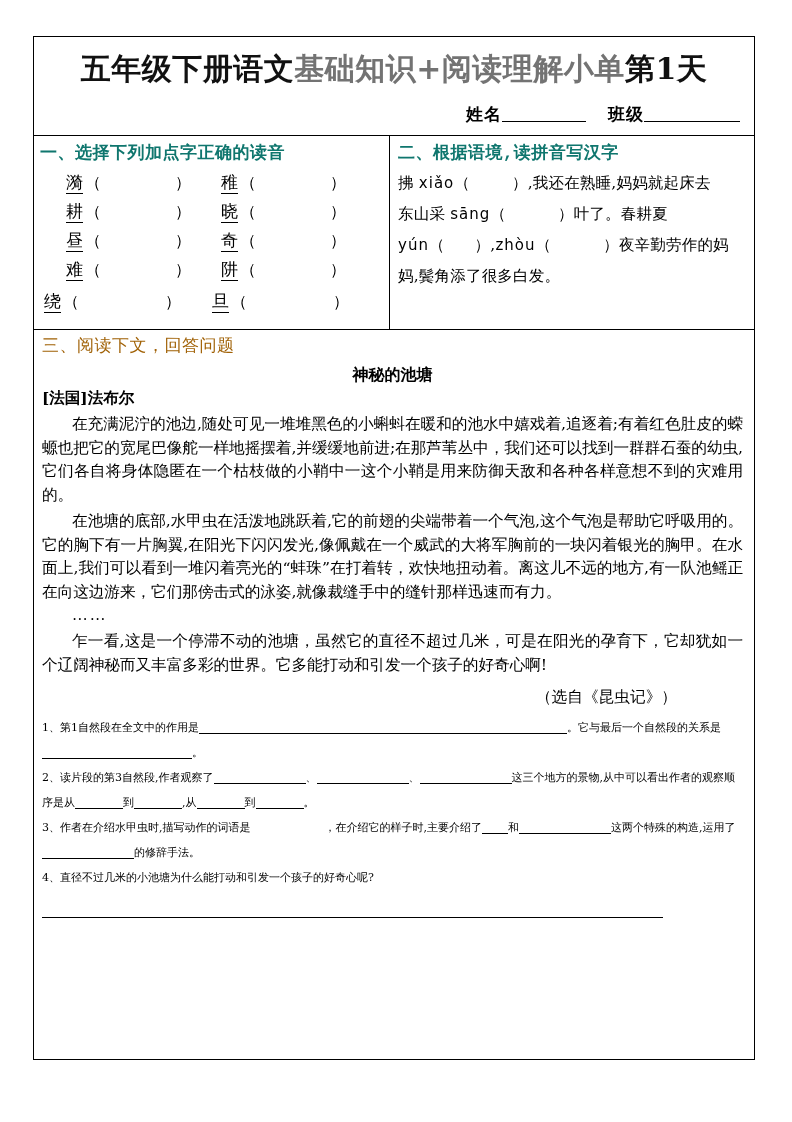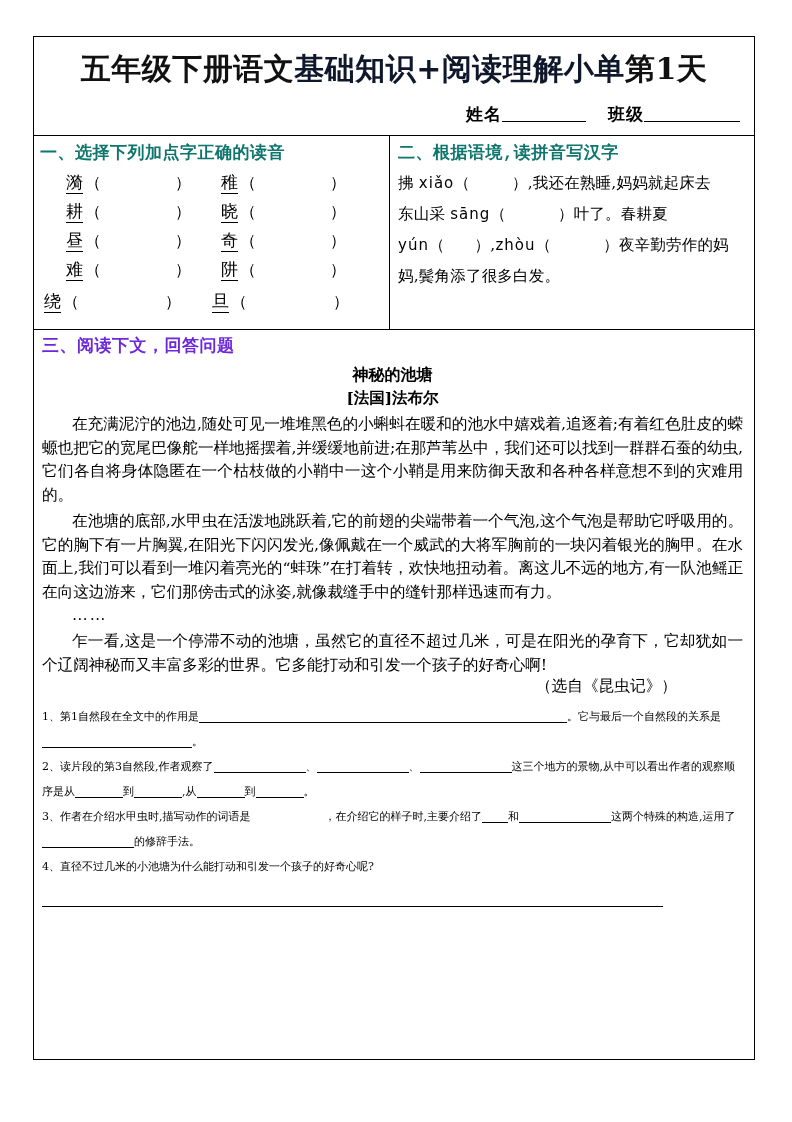--- a/index.html
+++ b/index.html
@@ -41,21 +41,21 @@
     left: 0; right: 0;
     top: 12px;
     text-align: center;
     font-family: "DejaVu Serif", "Liberation Serif", serif;
     font-size: 30px;
     font-weight: bold;
     letter-spacing: 0.5px;
     white-space: nowrap;
   }
   .doc-title .blk { color: #111111; }
-  .doc-title .red { color: #0f172a; }
+  .doc-title .red { color: #737373; }
 
   .name-row {
     position: absolute;
     right: 14px;
     top: 66px;
     font-size: 17px;
     font-weight: bold;
     white-space: nowrap;
     font-family: "DejaVu Serif", "Liberation Serif", serif;
   }
@@ -157,35 +157,34 @@
   .read-zone {
     position: absolute;
     left: 0;
     top: 293px;
     right: 0;
     bottom: 0;
     padding: 4px 11px 0 8px;
     box-sizing: border-box;
   }
   .sec3-head {
-    color: #6d28d9;
-    font-weight: bold;
+    color: #a16207;
+    font-weight: normal;
     font-size: 17px;
     font-family: "DejaVu Serif", "Liberation Serif", serif;
     letter-spacing: 0.5px;
   }
   .art-title {
     text-align: center;
     font-size: 16px;
     font-weight: bold;
     margin-top: 8px;
     font-family: "DejaVu Serif", "Liberation Serif", serif;
   }
   .art-author {
-    text-align: center;
     font-size: 15.5px;
     font-weight: bold;
     margin-top: 2px;
     font-family: "DejaVu Serif", "Liberation Serif", serif;
   }
   .para {
     font-size: 15.7px;
     line-height: 23.5px;
     text-indent: 30px;
     text-align: justify;
@@ -196,21 +195,21 @@
   .ellipsis-line {
     font-size: 15.7px;
     line-height: 23px;
     text-indent: 30px;
     letter-spacing: 2px;
   }
   .source-line {
     font-size: 15.7px;
     text-align: right;
     padding-right: 66px;
-    margin-top: 0;
+    margin-top: 11px;
     font-family: "DejaVu Serif", "Liberation Serif", serif;
   }
 
   
   .questions {
     margin-top: 8px;
     font-size: 11px;
     line-height: 24.5px;
     font-family: "DejaVu Serif", "Liberation Serif", serif;
   }

